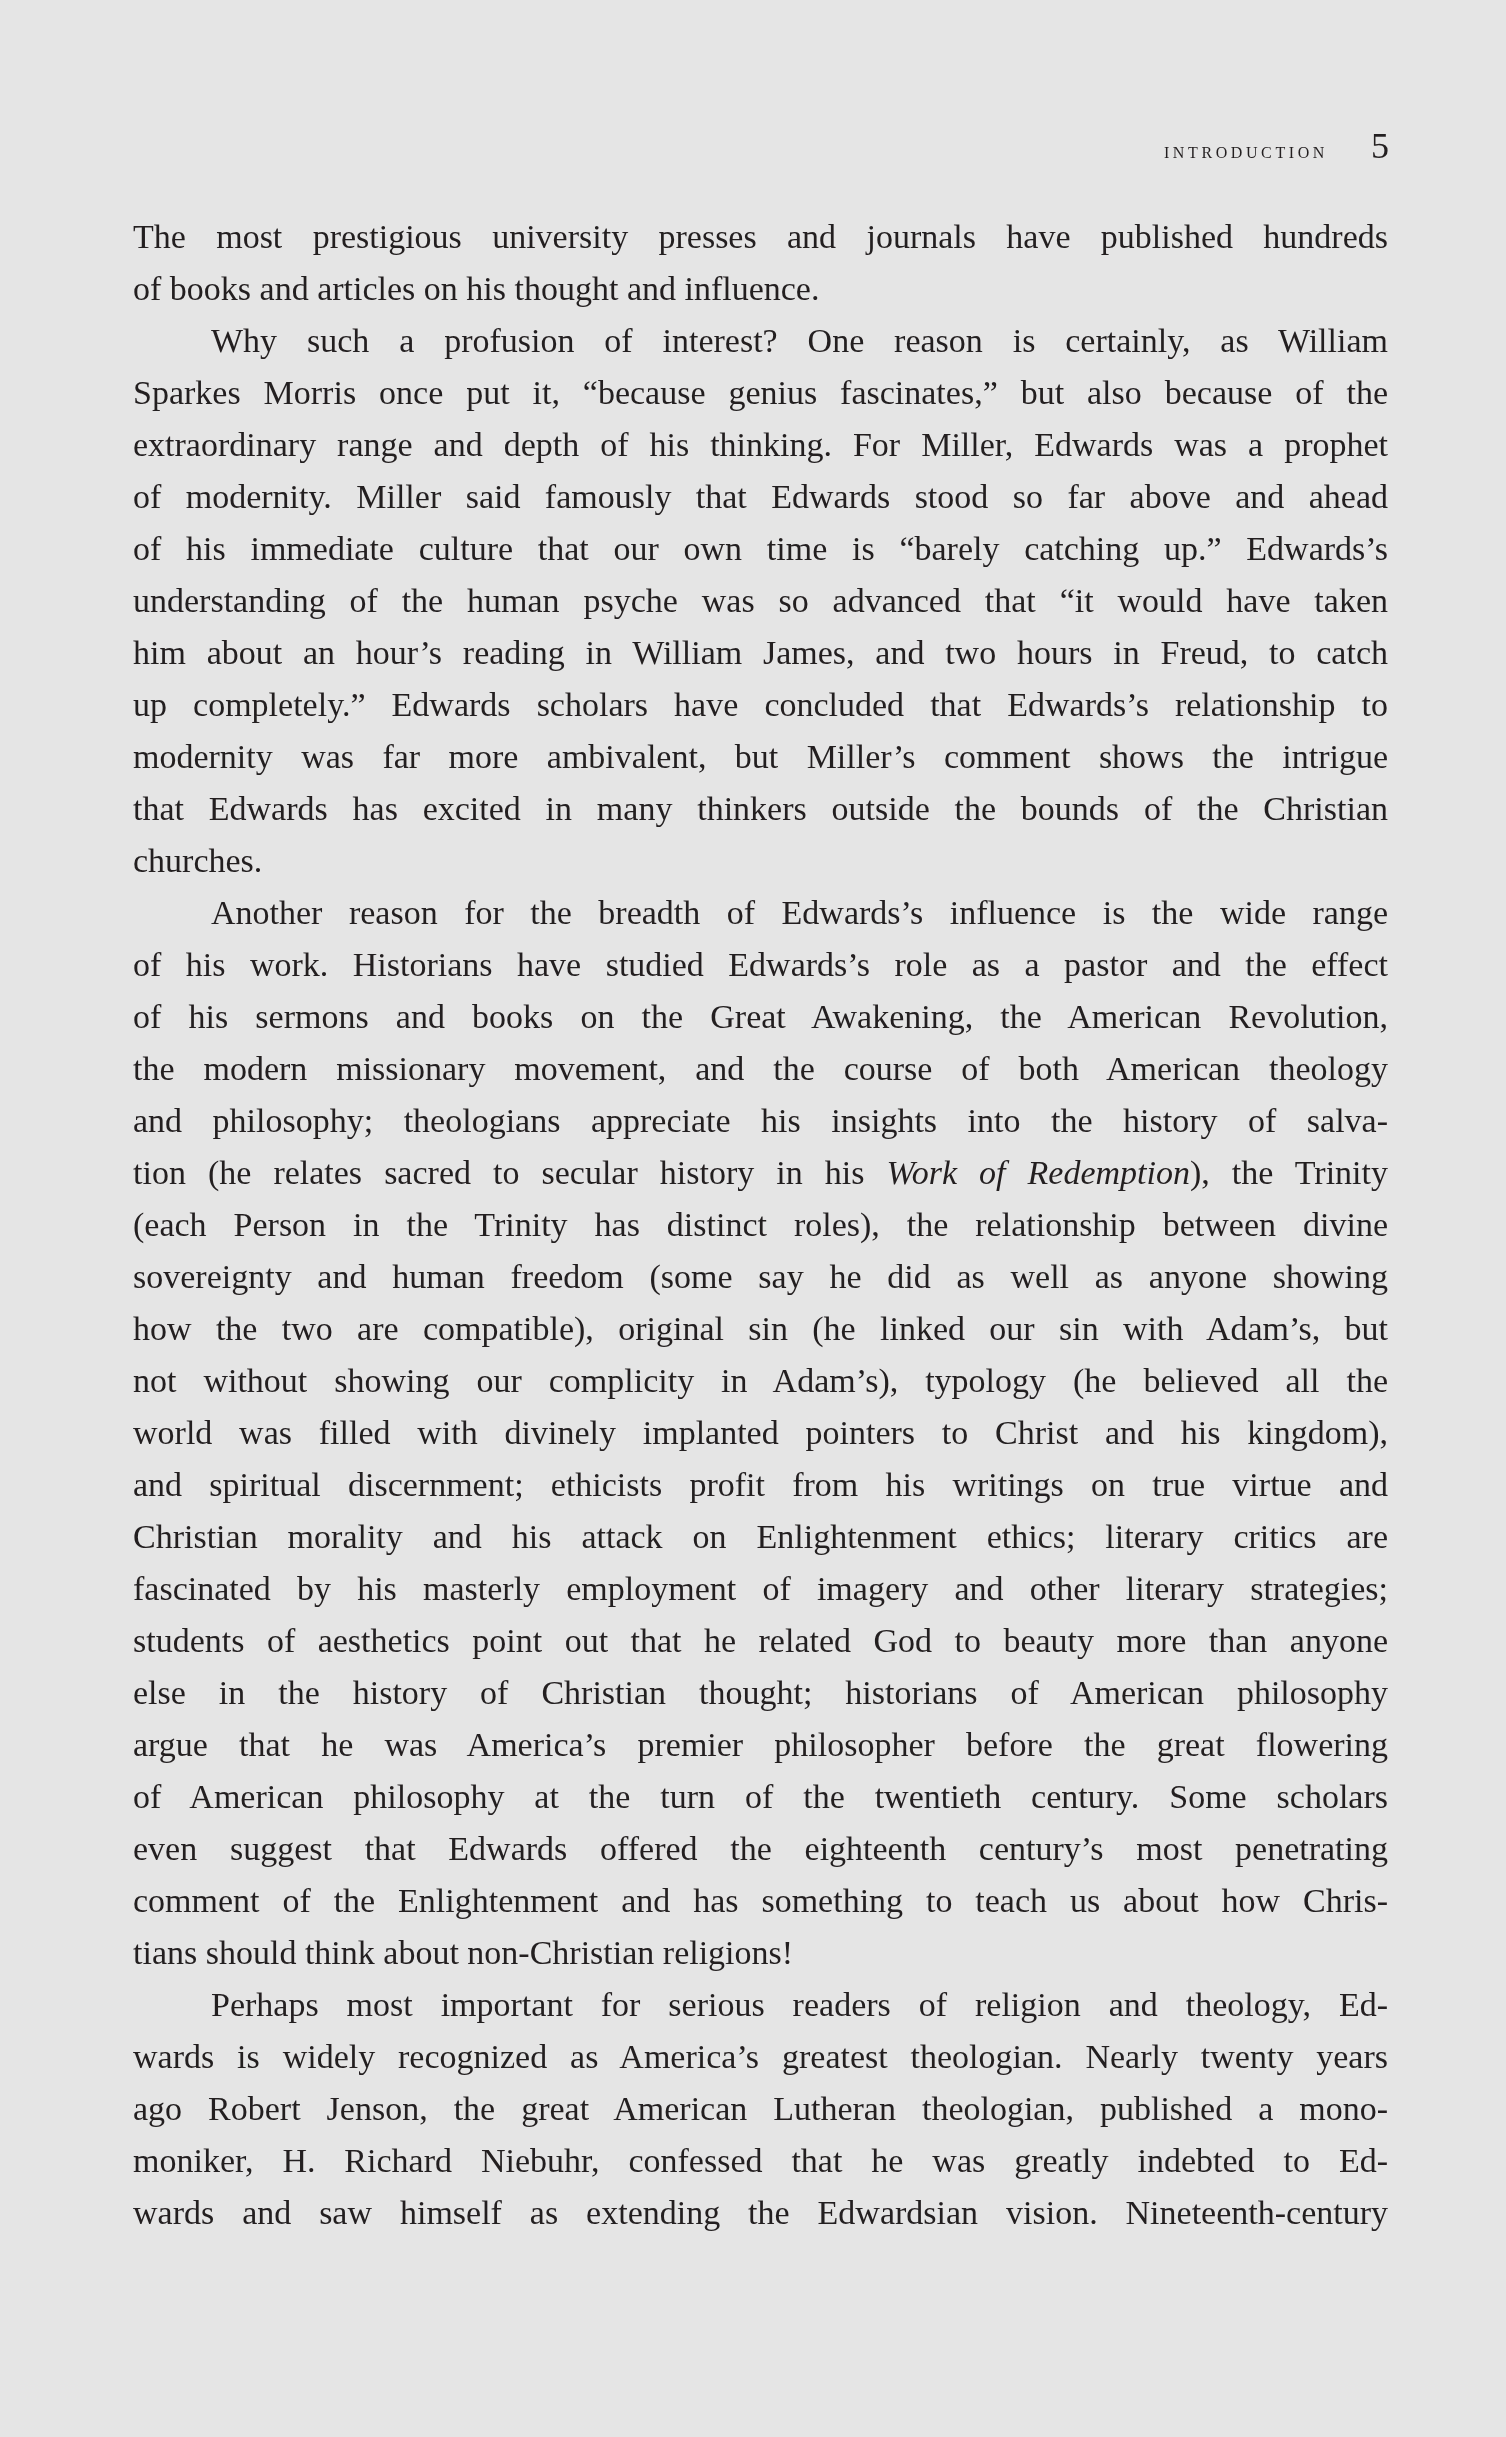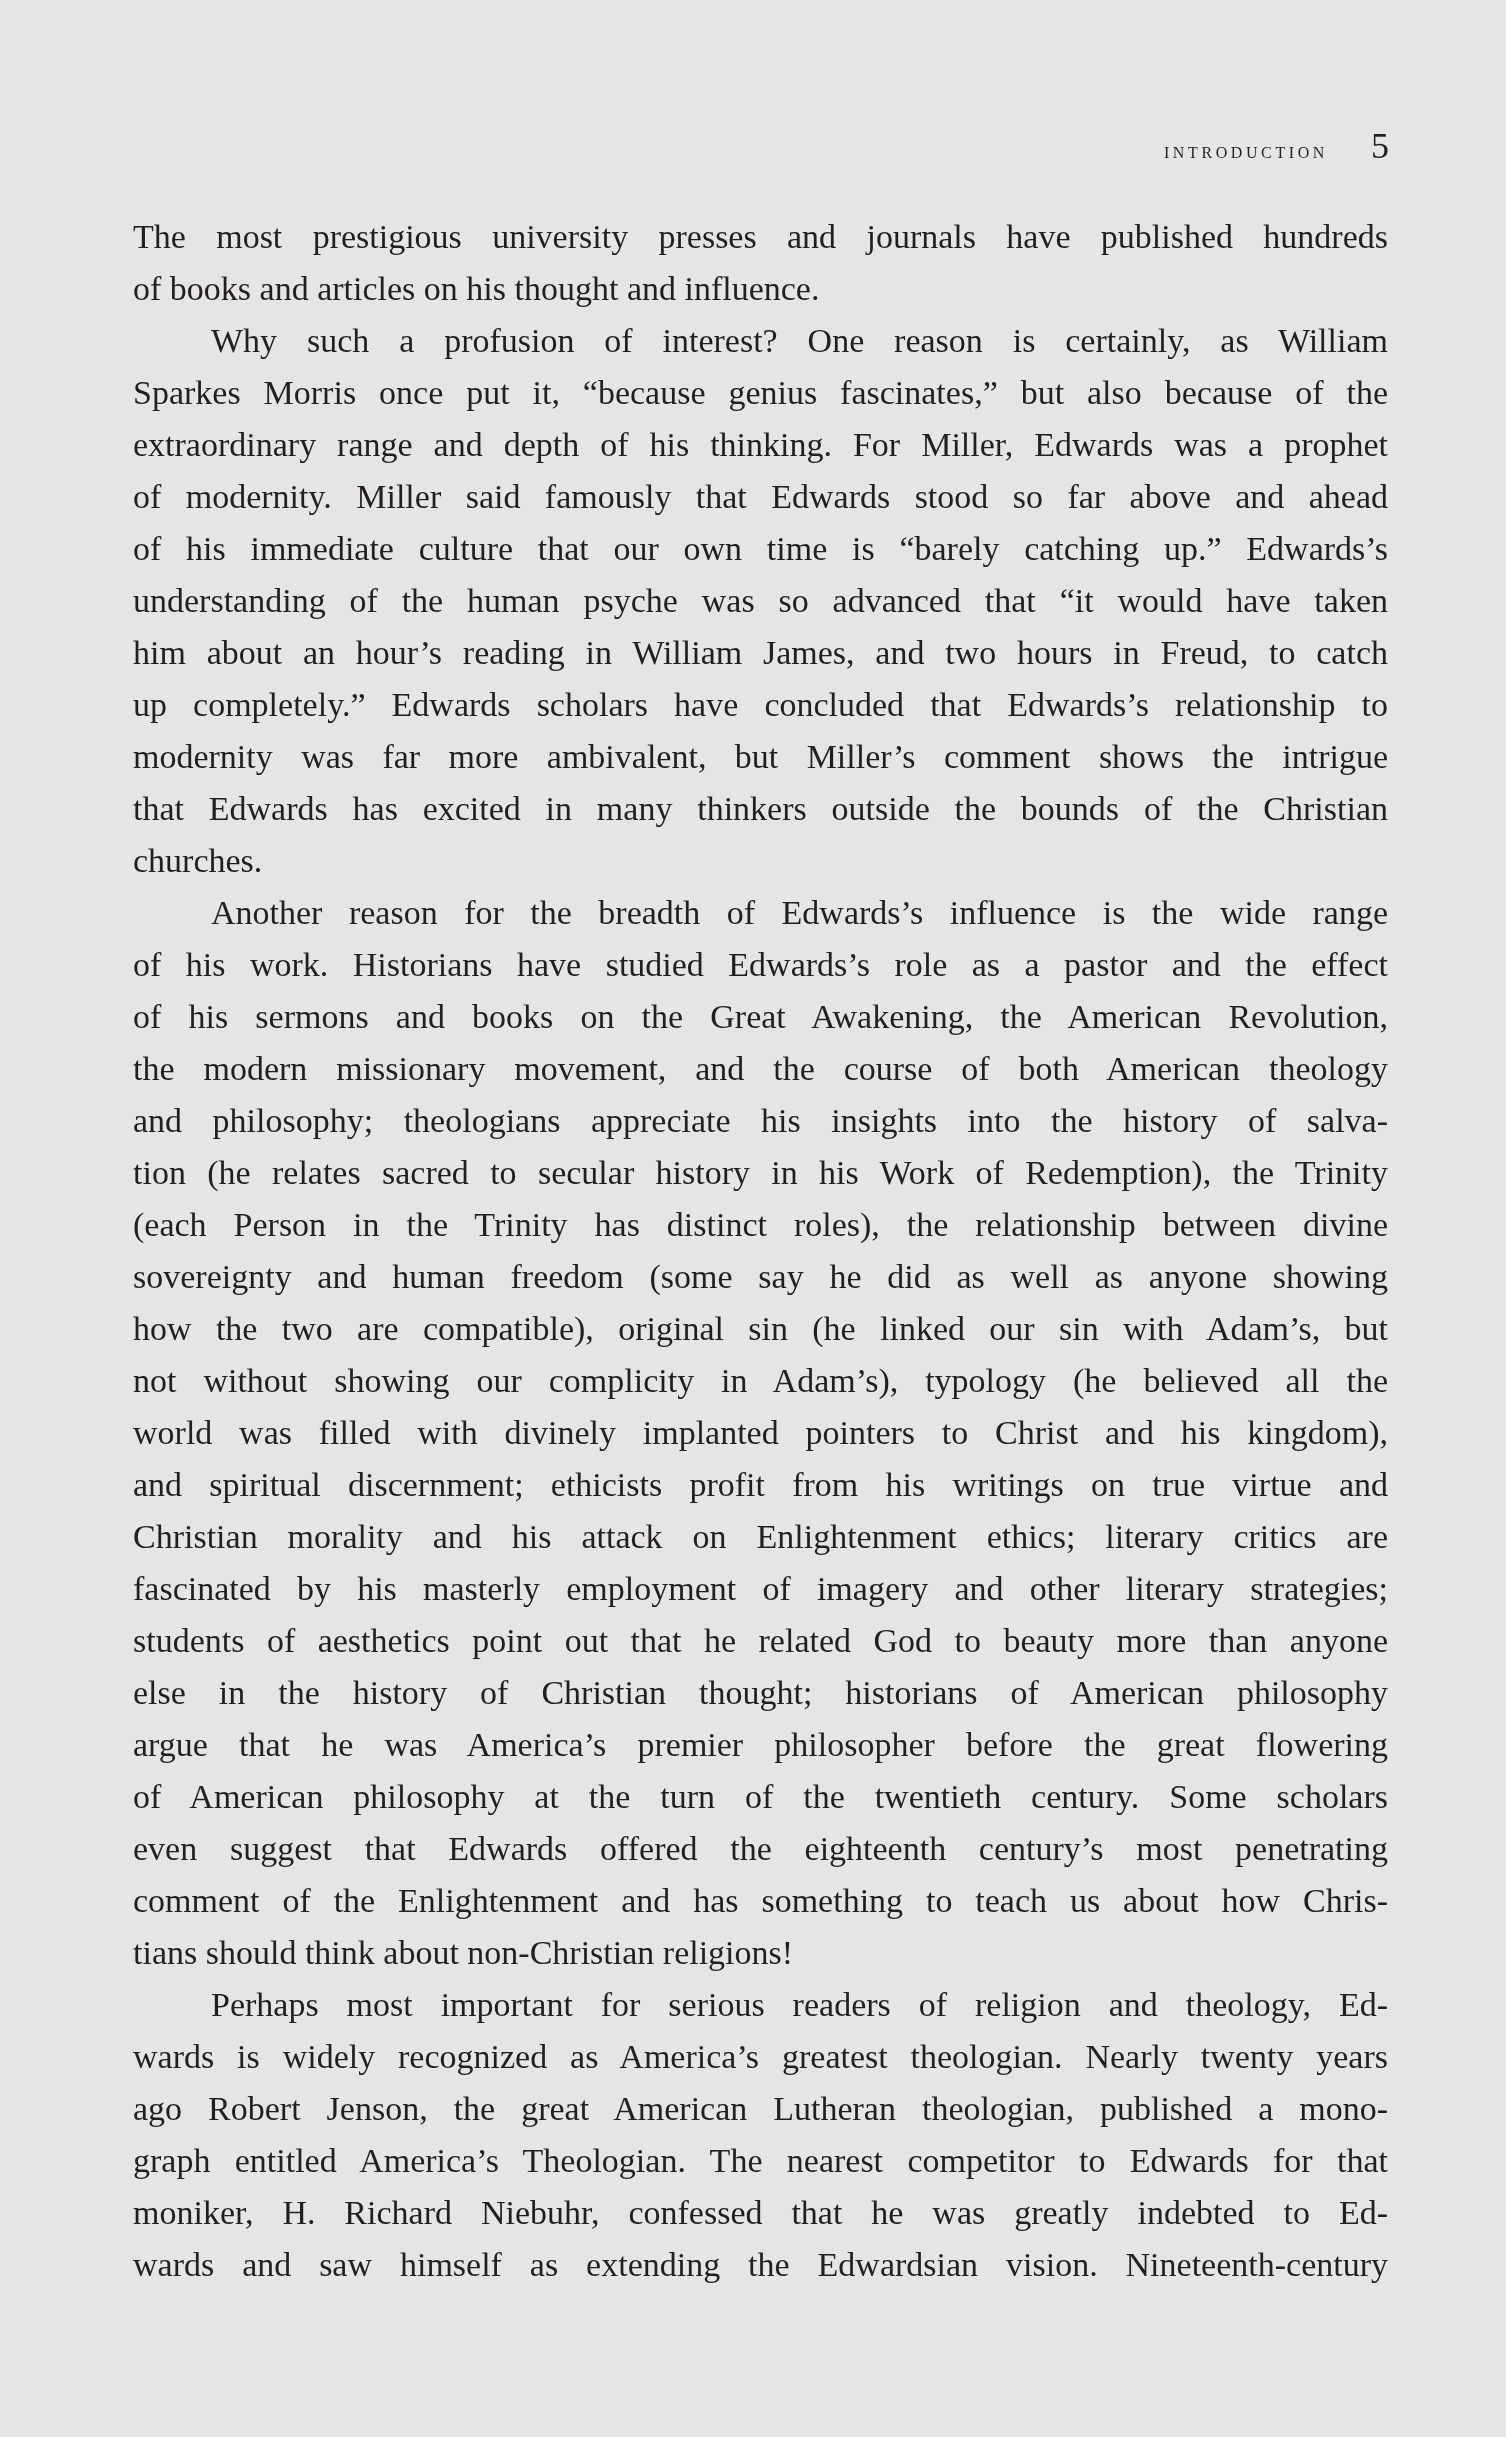--- a/index.html
+++ b/index.html
@@ -6,21 +6,21 @@
     body { width: 1507px; height: 2438px; position: relative; overflow: hidden; }
     .page { position: absolute; left: 0; top: 0; width: 1507px; height: 2438px; background: #e5e5e5; color: #231f20; font-family: "Liberation Serif", "DejaVu Serif", serif; }
     .running-head { position: absolute; top: 128px; left: 1010px; width: 379px; height: 36px; display: flex; justify-content: flex-end; align-items: baseline; }
     .rh-title { font-size: 22.5px; letter-spacing: 3.6px; font-variant: small-caps; text-transform: lowercase; margin-right: 43px; }
     .rh-title::first-letter { }
     .rh-folio { font-size: 36px; line-height: 36px; }
     .body-text { position: absolute; top: 211px; left: 133px; width: 1255px; }
     .line { display: block; height: 52px; line-height: 52px; font-size: 34px; white-space: nowrap; text-align: justify; text-align-last: justify; }
     .line.last { text-align-last: left; }
     .line.indent { padding-left: 78px; }
-    .line .it { }
+    .line .it { font-style: italic; }
   </style>
 </head>
 <body>
 
 <div class="page">
   <div class="running-head">
     <span class="rh-title">INTRODUCTION</span>
     <span class="rh-folio">5</span>
   </div>
   <div class="body-text" id="body-text">
@@ -54,18 +54,17 @@
       <div class="line"><span>students of aesthetics point out that he related God to beauty more than anyone</span></div>
       <div class="line"><span>else in the history of Christian thought; historians of American philosophy</span></div>
       <div class="line"><span>argue that he was America’s premier philosopher before the great flowering</span></div>
       <div class="line"><span>of American philosophy at the turn of the twentieth century. Some scholars</span></div>
       <div class="line"><span>even suggest that Edwards offered the eighteenth century’s most penetrating</span></div>
       <div class="line"><span>comment of the Enlightenment and has something to teach us about how Chris-</span></div>
       <div class="line last"><span>tians should think about non-Christian religions!</span></div>
       <div class="line indent"><span>Perhaps most important for serious readers of religion and theology, Ed-</span></div>
       <div class="line"><span>wards is widely recognized as America’s greatest theologian. Nearly twenty years</span></div>
       <div class="line"><span>ago Robert Jenson, the great American Lutheran theologian, published a mono-</span></div>
-      <div class="line"><span>graph entitled </span><span class="it">America’s Theologian</span><span>. The nearest competitor to Edwards for that</span></div>
       <div class="line"><span>moniker, H. Richard Niebuhr, confessed that he was greatly indebted to Ed-</span></div>
       <div class="line"><span>wards and saw himself as extending the Edwardsian vision. Nineteenth-century</span></div>
     </div>
 </div>
 
 
 </body></html>

